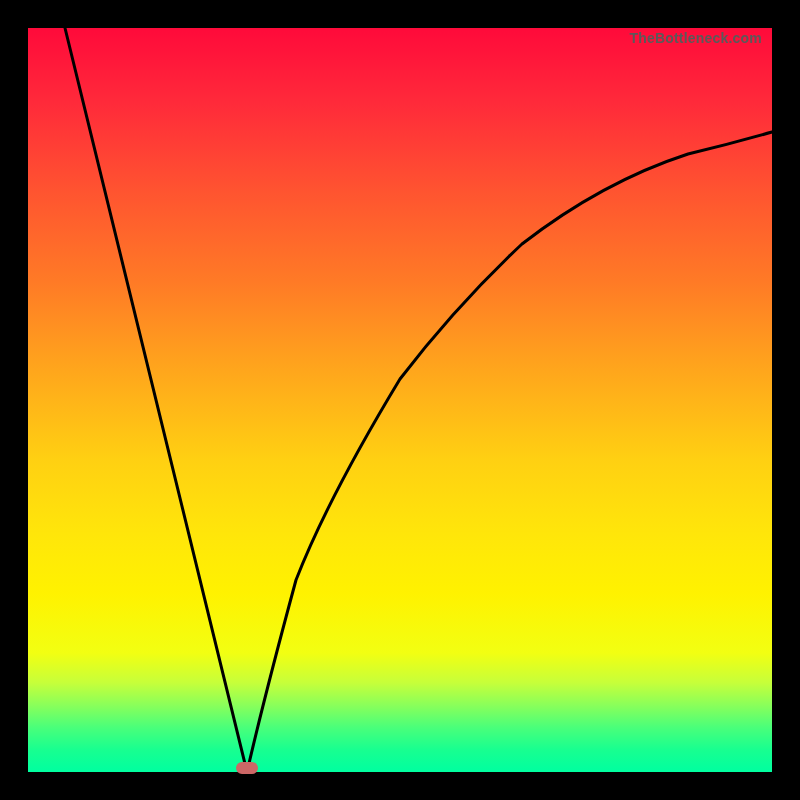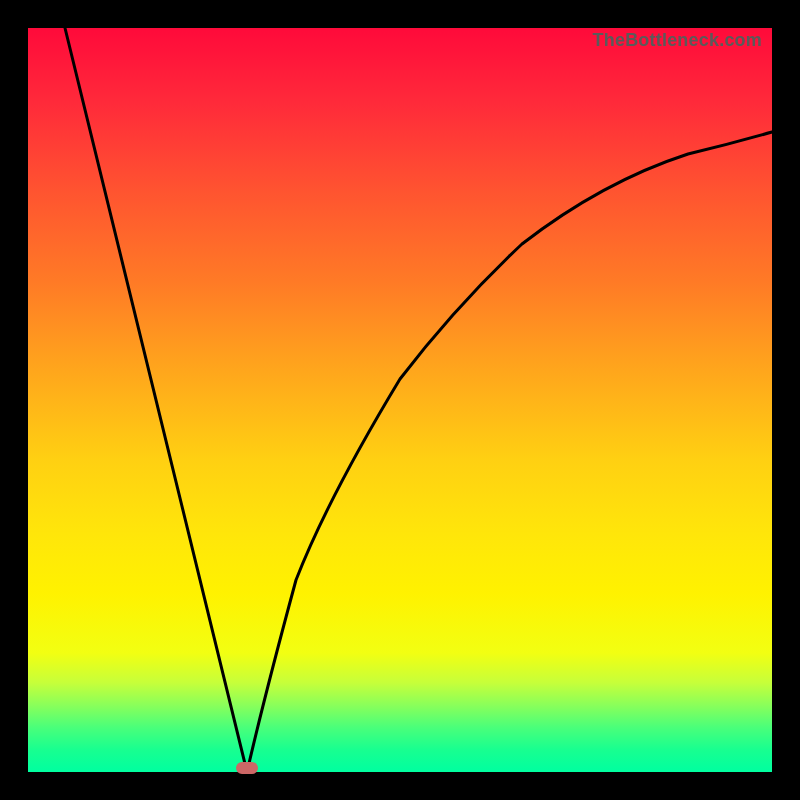--- a/index.html
+++ b/index.html
@@ -32,21 +32,21 @@
       #4aff7a 94%,
       #18ff90 97%,
       #00ffa0 100%
     );
   }
   .watermark {
     position: absolute;
     top: 2px;
     right: 10px;
     font-family: Arial, Helvetica, sans-serif;
-    font-size: 18px;
+    font-size: 14px;
     font-weight: 600;
     color: #5a5a5a;
     letter-spacing: 0.2px;
   }
   svg.curve {
     position: absolute;
     left: 0; top: 0;
     width: 100%; height: 100%;
     overflow: visible;
   }

